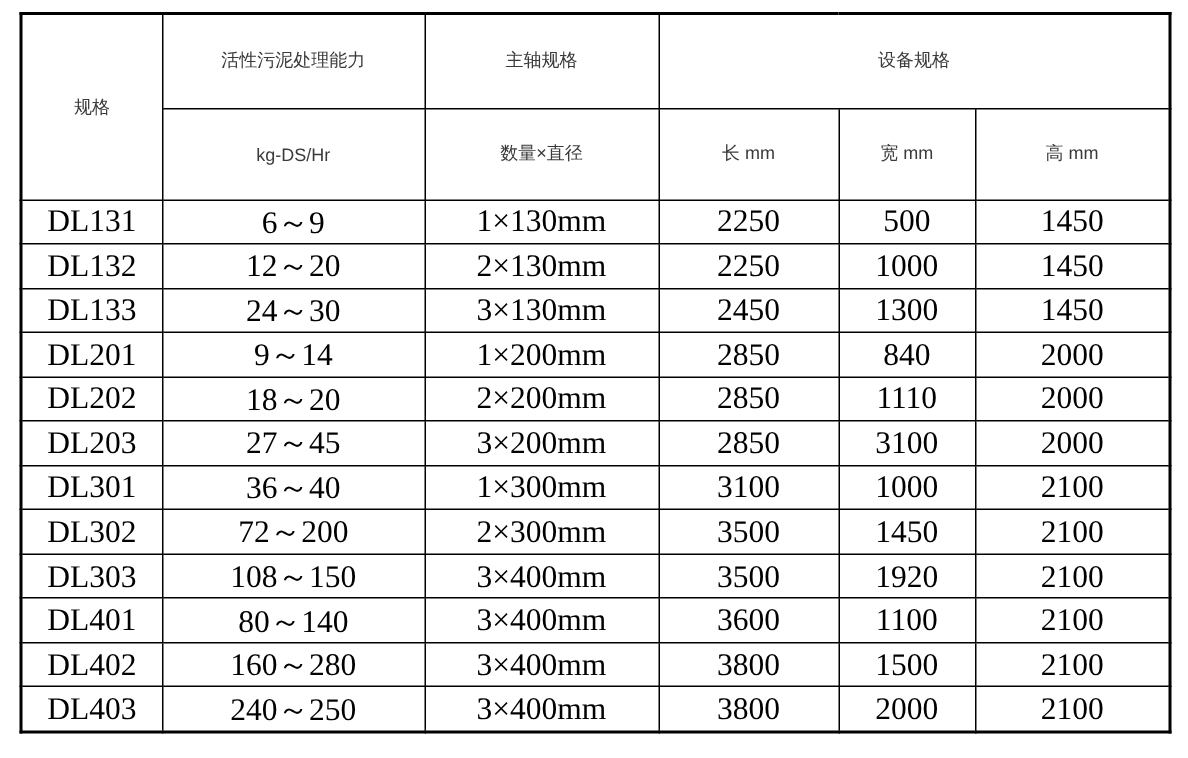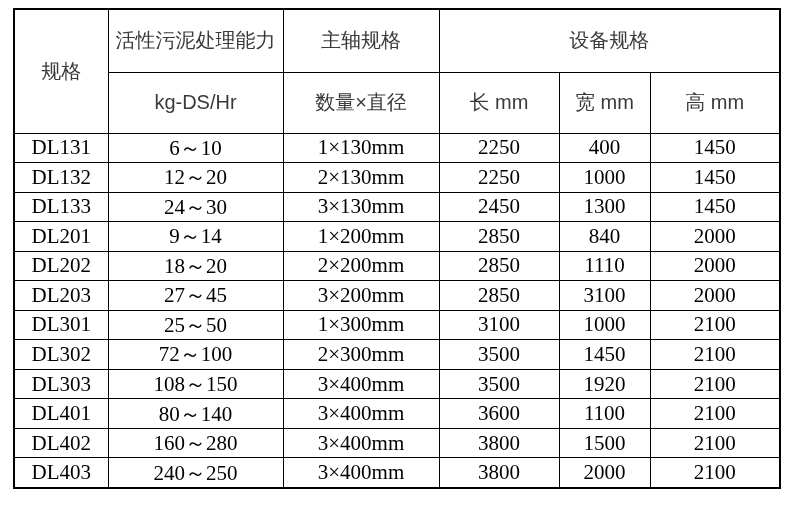--- a/index.html
+++ b/index.html
@@ -28,21 +28,21 @@
     border: 1px solid #000000;
     text-align: center;
     vertical-align: middle;
     padding: 0;
     overflow: hidden;
     white-space: nowrap;
   }
   .spec-table thead th {
     font-family: "Liberation Sans", "DejaVu Sans", sans-serif;
     font-weight: normal;
-    font-size: 20px;
+    font-size: 12px;
     color: #3a3a3a;
   }
   .spec-table tbody td {
     font-family: "Liberation Serif", "DejaVu Serif", serif;
     font-weight: normal;
     font-size: 21px;
     color: #000000;
   }
   tr.hdr-row-1 { height: 63px; }
   tr.hdr-row-2 { height: 61px; }
@@ -70,24 +70,24 @@
       <th>kg-DS/Hr</th>
       <th>数量×直径</th>
       <th>长 mm</th>
       <th>宽 mm</th>
       <th>高 mm</th>
     </tr>
   </thead>
   <tbody>
     <tr>
       <td>DL131</td>
-      <td>6～10</td>
+      <td>6～9</td>
       <td>1×130mm</td>
       <td>2250</td>
-      <td>400</td>
+      <td>500</td>
       <td>1450</td>
     </tr>
     <tr>
       <td>DL132</td>
       <td>12～20</td>
       <td>2×130mm</td>
       <td>2250</td>
       <td>1000</td>
       <td>1450</td>
     </tr>
@@ -118,29 +118,29 @@
     <tr>
       <td>DL203</td>
       <td>27～45</td>
       <td>3×200mm</td>
       <td>2850</td>
       <td>3100</td>
       <td>2000</td>
     </tr>
     <tr>
       <td>DL301</td>
-      <td>25～50</td>
+      <td>36～40</td>
       <td>1×300mm</td>
       <td>3100</td>
       <td>1000</td>
       <td>2100</td>
     </tr>
     <tr>
       <td>DL302</td>
-      <td>72～100</td>
+      <td>72～200</td>
       <td>2×300mm</td>
       <td>3500</td>
       <td>1450</td>
       <td>2100</td>
     </tr>
     <tr>
       <td>DL303</td>
       <td>108～150</td>
       <td>3×400mm</td>
       <td>3500</td>

